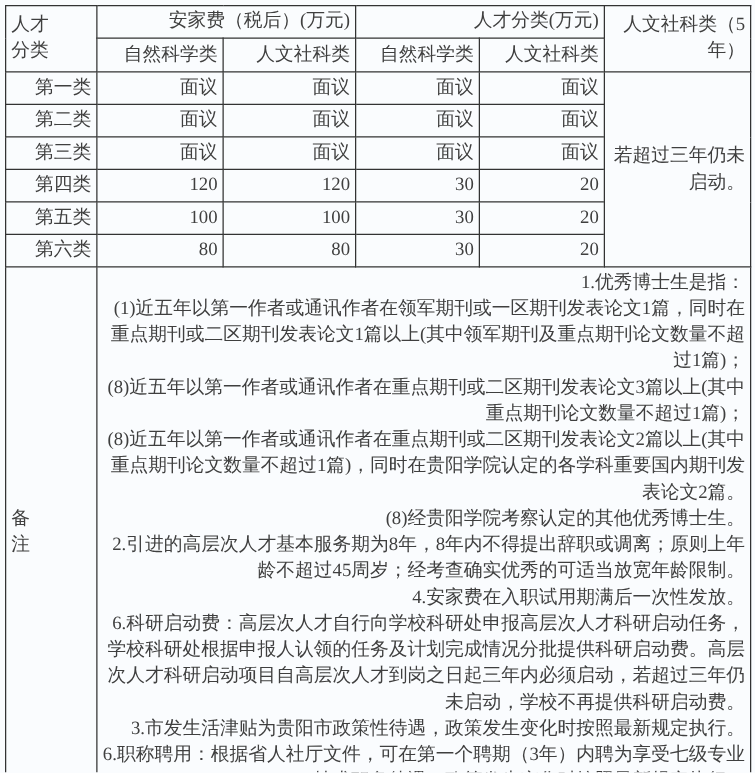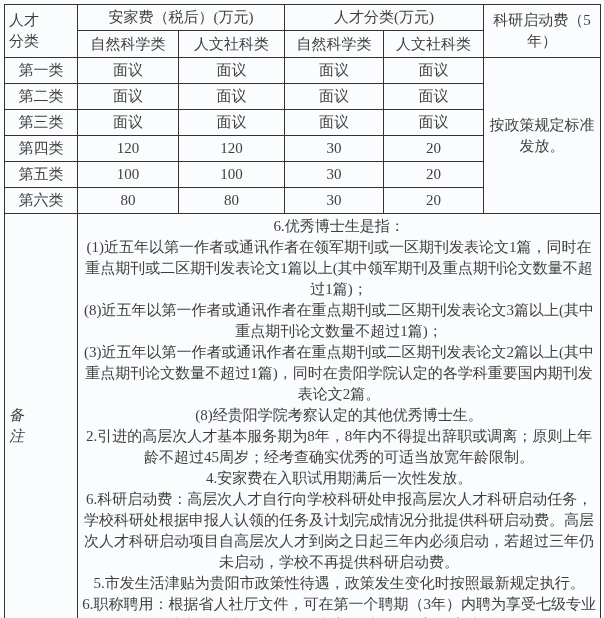--- a/index.html
+++ b/index.html
@@ -22,35 +22,35 @@
     table-layout: fixed;
     width: 596px;
     height: 610px;
     font-size: 15px;
     line-height: 21px;
   }
   table.policy td {
     border: 1px solid #333333;
     padding: 2px 4px;
     vertical-align: middle;
-    text-align: center;
+    text-align: right;
     word-break: break-all;
     overflow: hidden;
   }
   td.notes-cell {
     vertical-align: top;
     padding: 3px 5px;
   }
   .notes-cell p {
     margin: 0;
     padding: 0;
     line-height: 21px;
   }
   .w2 { width: 2em; word-break: break-all; }
-  .w1 { width: 1em; word-break: break-all; margin: 0 auto 0 0; font-style: italic; }
+  .w1 { width: 1em; word-break: break-all; margin: 0 auto 0 0; }
 </style>
 </head>
 <body>
 
 <div class="page">
   <table class="policy">
     <colgroup>
       <col style="width:73px">
       <col style="width:101px">
       <col style="width:106px">
@@ -58,35 +58,35 @@
       <col style="width:100px">
       <col style="width:117px">
     </colgroup>
     <tbody>
       <tr style="height:26px">
         <td rowspan="2">
           <div class="w2">人才分类</div>
         </td>
         <td colspan="2">安家费（税后）(万元)</td>
         <td colspan="2">人才分类(万元)</td>
-        <td rowspan="2">科研启动费（5年）</td>
+        <td rowspan="2">人文社科类（5年）</td>
       </tr>
       <tr style="height:27px">
         <td>自然科学类</td>
         <td>人文社科类</td>
         <td>自然科学类</td>
         <td>人文社科类</td>
       </tr>
       <tr style="height:26px">
         <td>第一类</td>
         <td>面议</td>
         <td>面议</td>
         <td>面议</td>
         <td>面议</td>
-        <td rowspan="6">按政策规定标准发放。</td>
+        <td rowspan="6">若超过三年仍未启动。</td>
       </tr>
       <tr style="height:25px">
         <td>第二类</td>
         <td>面议</td>
         <td>面议</td>
         <td>面议</td>
         <td>面议</td>
       </tr>
       <tr style="height:26px">
         <td>第三类</td>
@@ -114,27 +114,27 @@
         <td>80</td>
         <td>80</td>
         <td>30</td>
         <td>20</td>
       </tr>
       <tr>
         <td>
           <div class="w1">备注</div>
         </td>
         <td colspan="5" class="notes-cell">
-          <p>6.优秀博士生是指：</p>
+          <p>1.优秀博士生是指：</p>
           <p>(1)近五年以第一作者或通讯作者在领军期刊或一区期刊发表论文1篇，同时在重点期刊或二区期刊发表论文1篇以上(其中领军期刊及重点期刊论文数量不超过1篇)；</p>
           <p>(8)近五年以第一作者或通讯作者在重点期刊或二区期刊发表论文3篇以上(其中重点期刊论文数量不超过1篇)；</p>
-          <p>(3)近五年以第一作者或通讯作者在重点期刊或二区期刊发表论文2篇以上(其中重点期刊论文数量不超过1篇)，同时在贵阳学院认定的各学科重要国内期刊发表论文2篇。</p>
+          <p>(8)近五年以第一作者或通讯作者在重点期刊或二区期刊发表论文2篇以上(其中重点期刊论文数量不超过1篇)，同时在贵阳学院认定的各学科重要国内期刊发表论文2篇。</p>
           <p>(8)经贵阳学院考察认定的其他优秀博士生。</p>
           <p>2.引进的高层次人才基本服务期为8年，8年内不得提出辞职或调离；原则上年龄不超过45周岁；经考查确实优秀的可适当放宽年龄限制。</p>
           <p>4.安家费在入职试用期满后一次性发放。</p>
           <p>6.科研启动费：高层次人才自行向学校科研处申报高层次人才科研启动任务，学校科研处根据申报人认领的任务及计划完成情况分批提供科研启动费。高层次人才科研启动项目自高层次人才到岗之日起三年内必须启动，若超过三年仍未启动，学校不再提供科研启动费。</p>
-          <p>5.市发生活津贴为贵阳市政策性待遇，政策发生变化时按照最新规定执行。</p>
+          <p>3.市发生活津贴为贵阳市政策性待遇，政策发生变化时按照最新规定执行。</p>
           <p>6.职称聘用：根据省人社厅文件，可在第一个聘期（3年）内聘为享受七级专业技术职务待遇，政策发生变化时按照最新规定执行。</p>
         </td>
       </tr>
     </tbody>
   </table>
 </div>
 
 </body></html>

